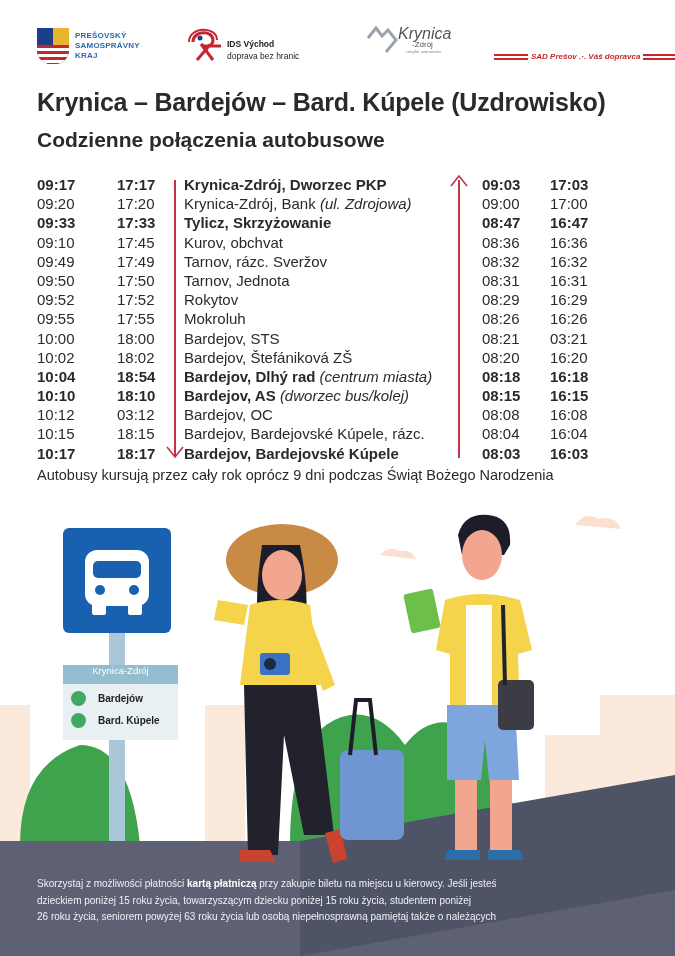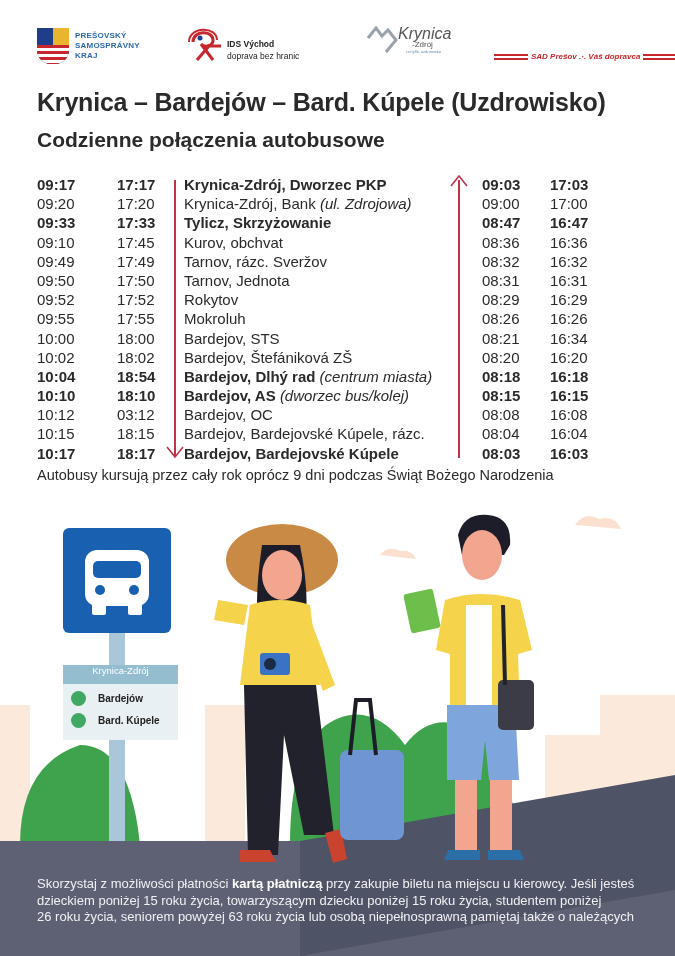--- a/index.html
+++ b/index.html
@@ -43,21 +43,21 @@
 
   .scene { position: absolute; left: 0; top: 505px; width: 675px; height: 451px; overflow: hidden; }
   .bus-sign { position: absolute; left: 63px; top: 23px; width: 108px; height: 105px; background: #1960b0; border-radius: 6px; }
   .pole { position: absolute; left: 109px; width: 16px; background: #a9c7d9; }
   .stop-plate { position: absolute; left: 63px; top: 160px; width: 115px; height: 75px; background: #e9f0f3; }
   .stop-plate .hdr { height: 19px; background: #94bdd0; color: #fff; font-family: "Liberation Sans", sans-serif; font-size: 9.5px; line-height: 11px; text-align: center; }
   .stop-plate .item { display: flex; align-items: center; margin: 7px 0 0 8px; font-family: "Liberation Sans", sans-serif; font-weight: bold; font-size: 10px; color: #222; }
   .stop-plate .dot { width: 15px; height: 15px; border-radius: 50%; background: #3fa863; margin-right: 12px; }
   .road { position: absolute; left: 0; top: 336px; width: 675px; height: 115px; background: #5d6173; }
   .road-dark { position: absolute; left: 300px; top: 336px; width: 400px; height: 115px; background: #4f5366; transform: skewY(-10deg); transform-origin: left top; }
-  .footer { position: absolute; left: 37px; top: 876px; font-family: "Liberation Sans", sans-serif; font-size: 13px; line-height: 16.5px; color: #f1f1f4; white-space: nowrap; }
+  .footer { position: absolute; left: 37px; top: 876px; font-family: "Liberation Sans", sans-serif; font-size: 10px; line-height: 16.5px; color: #f1f1f4; white-space: nowrap; }
   .footer b { font-weight: bold; color: #ffffff; }
 </style>
 </head>
 <body>
 
 <div class="logos">
   <div class="logo logo-ids">
     <svg class="mark" viewBox="0 0 36 36">
       <path d="M6 16 C6 4 26 4 26 14 C26 20 18 22 14 18 L26 34" fill="none" stroke="#c8262d" stroke-width="3"></path>
       <path d="M2 16 C2 0 30 0 30 14" fill="none" stroke="#c8262d" stroke-width="2"></path>
@@ -164,21 +164,21 @@
       <span class="c2">17:55</span>
       <span class="c3"><span class="main">Mokroluh</span></span>
       <span class="c4">08:26</span>
       <span class="c5">16:26</span>
     </div>
     <div class="row">
       <span class="c1">10:00</span>
       <span class="c2">18:00</span>
       <span class="c3"><span class="main">Bardejov, STS</span></span>
       <span class="c4">08:21</span>
-      <span class="c5">16:34</span>
+      <span class="c5">03:21</span>
     </div>
     <div class="row">
       <span class="c1">10:02</span>
       <span class="c2">18:02</span>
       <span class="c3"><span class="main">Bardejov, Štefániková ZŠ</span></span>
       <span class="c4">08:20</span>
       <span class="c5">16:20</span>
     </div>
     <div class="row bold">
       <span class="c1">10:04</span>

